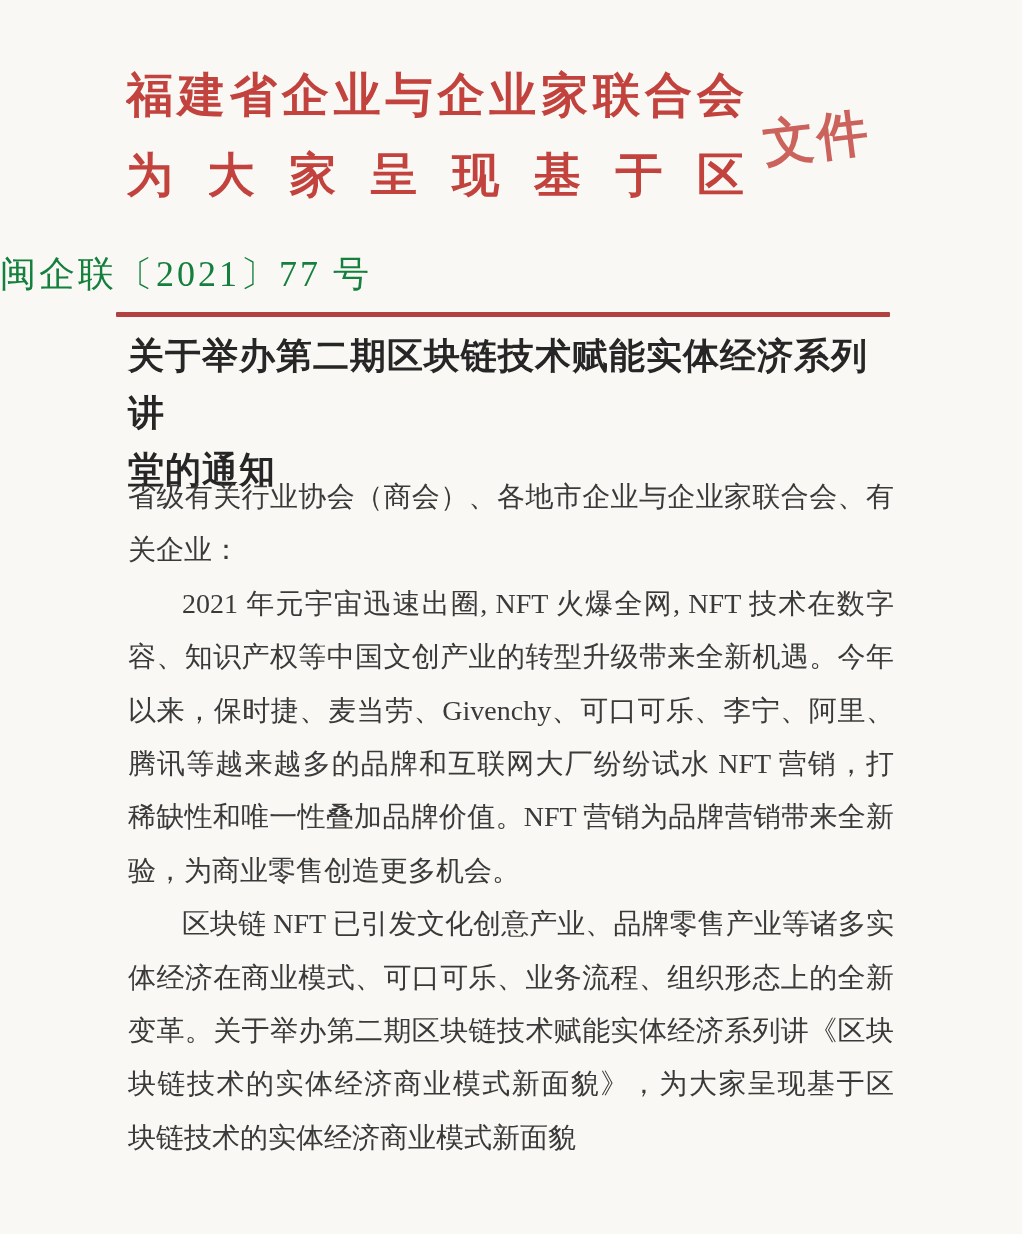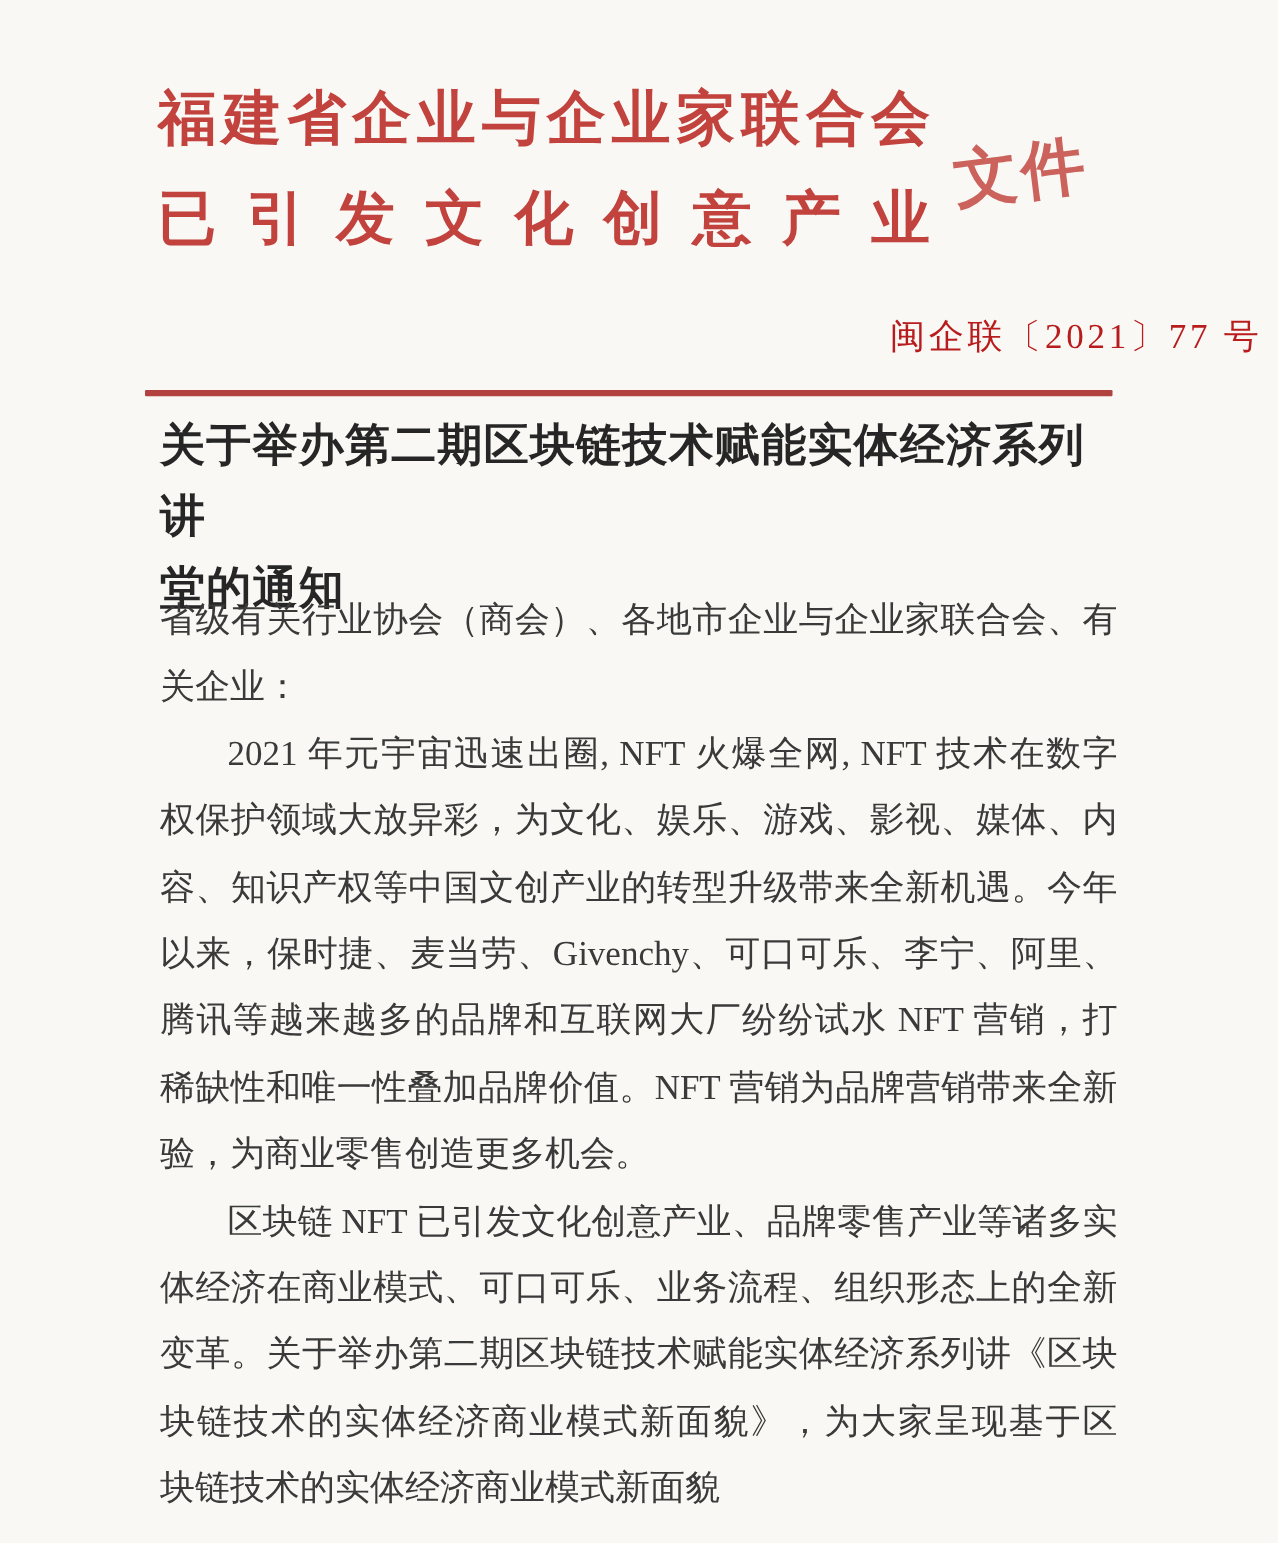--- a/index.html
+++ b/index.html
@@ -42,24 +42,24 @@
     letter-spacing: 3px;
     color: var(--red-soft, #cb625c);
     transform: rotate(-7deg);
     transform-origin: center center;
   }
   .doc-number {
     position: absolute;
     left: 0;
     top: 250px;
     width: 1010px;
-    text-align: right;
-    font-size: 28px;
+    text-align: left;
+    font-size: 36px;
     letter-spacing: 3px;
-    color: #b91c1c;
+    color: #15803d;
   }
   .red-rule {
     position: absolute;
     left: 116px;
     top: 312px;
     width: 774px;
     height: 5px;
     background: var(--red-rule, #b2423f);
     border-radius: 1px;
   }
@@ -98,38 +98,37 @@
   }
   .line.indent { text-indent: 54px; }
 </style>
 </head>
 <body>
 
 <div class="page">
 
   <div class="org-line org-line-1">福建省企业与企业家联合会</div>
 
-  <div class="org-line org-line-2">已引发文化创意产业</div>
+  <div class="org-line org-line-2">为大家呈现基于区</div>
 
   <div class="doc-label">文件</div>
 
   <div class="doc-number">闽企联〔2021〕77 号</div>
 
   <div class="red-rule"></div>
 
   <div class="title">
     <div>关于举办第二期区块链技术赋能实体经济系列讲</div>
     <div>堂的通知</div>
   </div>
 
   <div class="body-text">
     <div class="line justify">省级有关行业协会（商会）、各地市企业与企业家联合会、有</div>
     <div class="line">关企业：</div>
     <div class="line justify indent">2021 年元宇宙迅速出圈, NFT 火爆全网, NFT 技术在数字版</div>
-    <div class="line justify">权保护领域大放异彩，为文化、娱乐、游戏、影视、媒体、内</div>
     <div class="line justify">容、知识产权等中国文创产业的转型升级带来全新机遇。今年</div>
     <div class="line justify">以来，保时捷、麦当劳、Givenchy、可口可乐、李宁、阿里、</div>
     <div class="line justify">腾讯等越来越多的品牌和互联网大厂纷纷试水 NFT 营销，打造</div>
     <div class="line justify">稀缺性和唯一性叠加品牌价值。NFT 营销为品牌营销带来全新体</div>
     <div class="line">验，为商业零售创造更多机会。</div>
     <div class="line justify indent">区块链 NFT 已引发文化创意产业、品牌零售产业等诸多实</div>
     <div class="line justify">体经济在商业模式、可口可乐、业务流程、组织形态上的全新</div>
     <div class="line justify">变革。关于举办第二期区块链技术赋能实体经济系列讲《区块链</div>
     <div class="line justify">块链技术的实体经济商业模式新面貌》，为大家呈现基于区</div>
     <div class="line">块链技术的实体经济商业模式新面貌</div>

